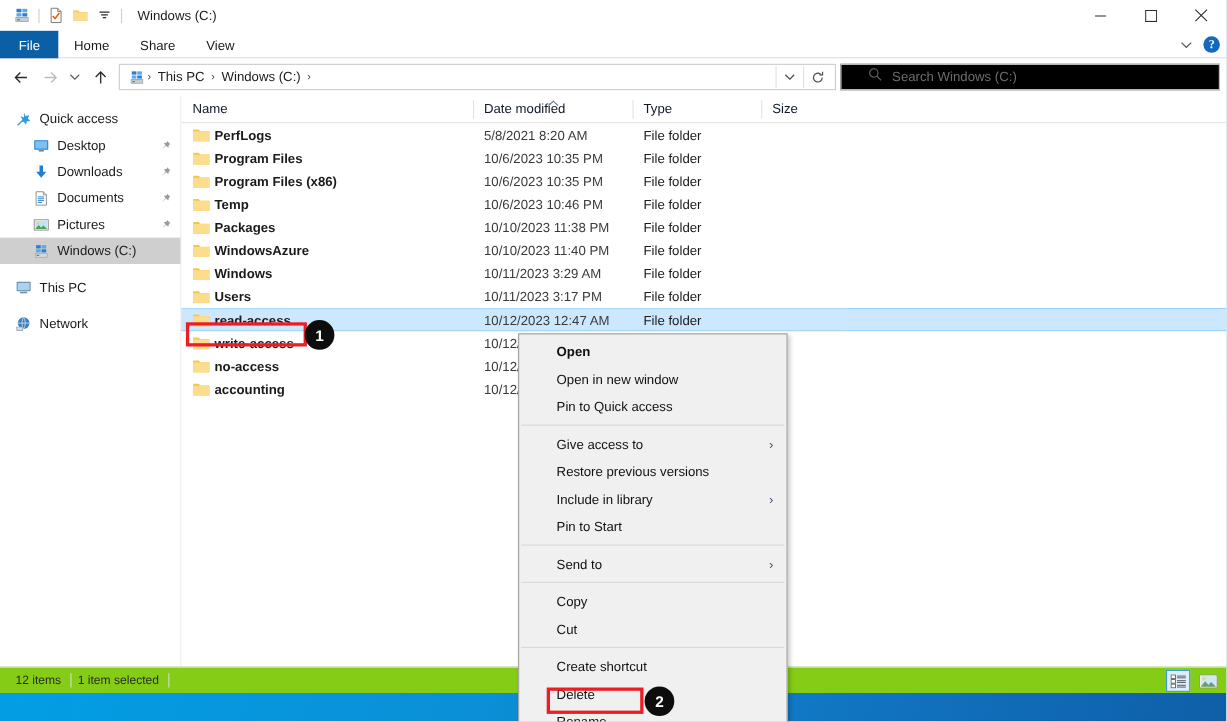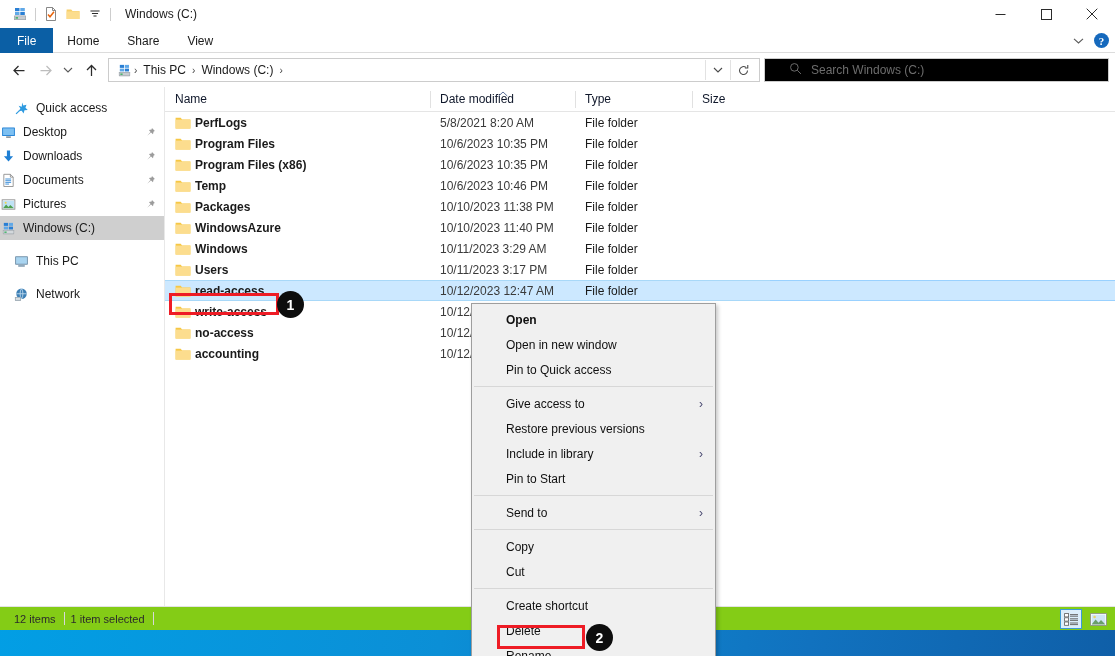--- a/index.html
+++ b/index.html
@@ -100,21 +100,21 @@
   }
   .nav-item {
     height: 24px; display: flex; align-items: center; font-size: 12px; color: #1a1a1a;
     padding-right: 8px; position: relative;
   }
   .nav-item.selected { background: #cfcfcf; }
   .nav-ico { width: 16px; height: 16px; display: flex; align-items: center; justify-content: center; flex: 0 0 16px; }
   .nav-label { margin-left: 7px; white-space: nowrap; }
   .pin { margin-left: auto; width: 12px; height: 12px; display:flex; align-items:center; justify-content:center; }
   .lvl0 { padding-left: 13px; }
-  .lvl1 { }
+  .lvl1 { padding-left: 29px; }
   .nav-gap { height: 9px; }
 
   
   .listpane { flex: 1 1 auto; position: relative; background: #fff; min-width: 0; }
   .colheaders {
     height: 25px; display: flex; align-items: center; border-bottom: 1px solid #e5e5e5;
     position: relative;
   }
   .col {
     font-size: 12px; color: #0f172a; height: 25px; display: flex; align-items: center;

